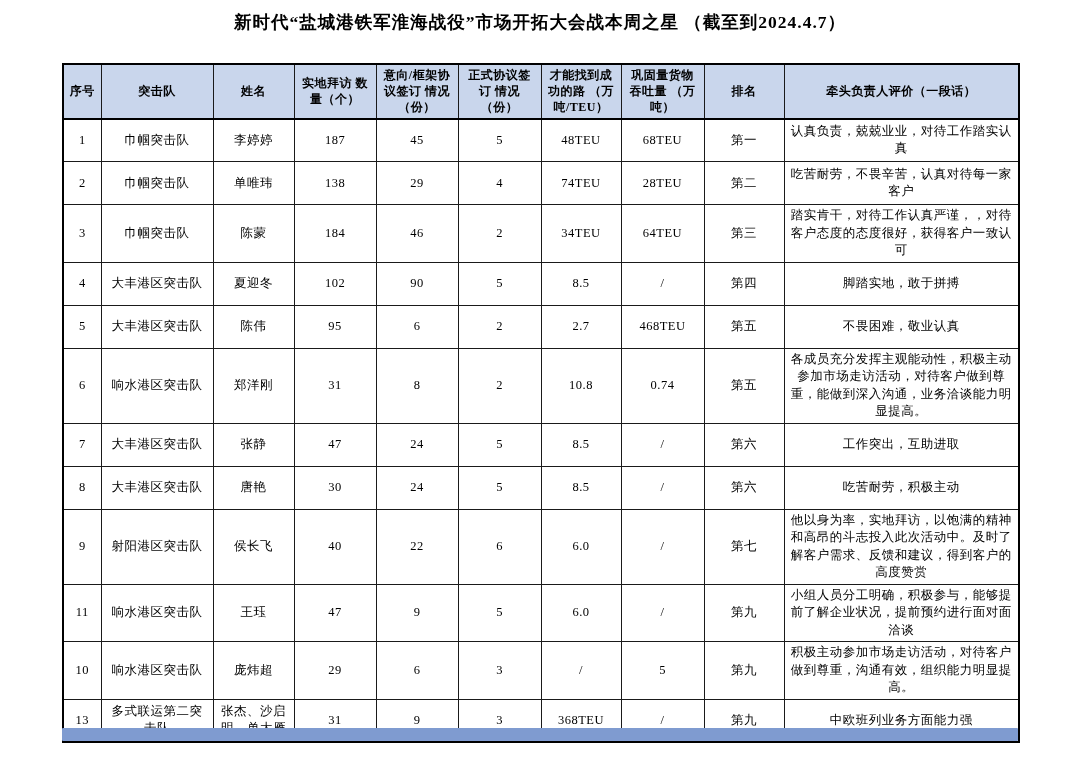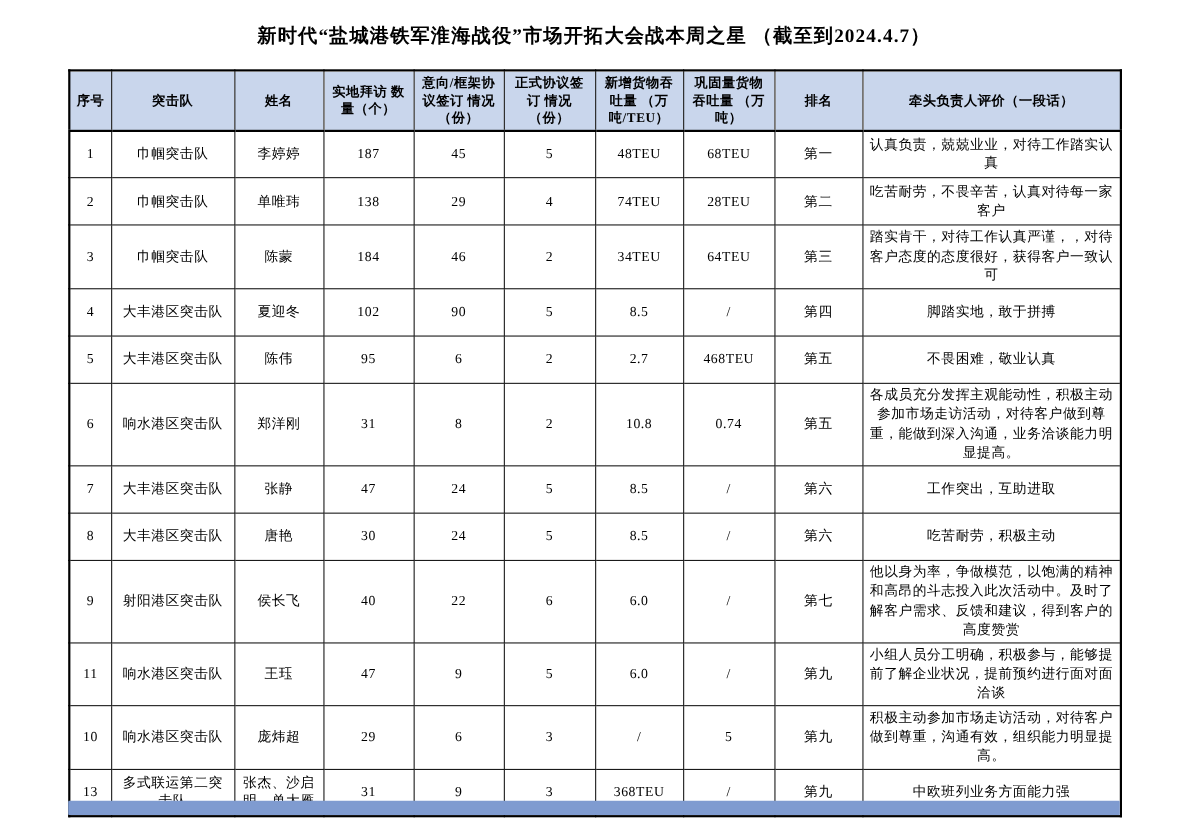--- a/index.html
+++ b/index.html
@@ -13,21 +13,21 @@
     overflow: hidden;
   }
   .page {
     position: relative;
     width: 1080px;
     height: 760px;
     background: #ffffff;
   }
   .title {
     position: absolute;
-    top: 20px;
+    top: 10px;
     left: 0;
     width: 100%;
     text-align: center;
     font-size: 17.5px;
     font-weight: bold;
     letter-spacing: 1px;
   }
   table.report {
     position: absolute;
     left: 62px;
@@ -101,21 +101,21 @@
       <col style="width:235px">
     </colgroup>
     <thead>
       <tr>
         <th>序号</th>
         <th>突击队</th>
         <th>姓名</th>
         <th>实地拜访 数量（个）</th>
         <th>意向/框架协议签订 情况（份）</th>
         <th>正式协议签订 情况（份）</th>
-        <th>新增货物吞吐量 （万吨/TEU）</th>
+        <th>才能找到成功的路 （万吨/TEU）</th>
         <th>巩固量货物吞吐量 （万吨）</th>
         <th>排名</th>
         <th>牵头负责人评价（一段话）</th>
       </tr>
     </thead>
     <tbody>
         <tr>
           <td class="c0">1</td>
           <td class="c1">巾帼突击队</td>
           <td class="c2">李婷婷</td>
@@ -214,21 +214,21 @@
         <tr>
           <td class="c0">9</td>
           <td class="c1">射阳港区突击队</td>
           <td class="c2">侯长飞</td>
           <td class="c3">40</td>
           <td class="c4">22</td>
           <td class="c5">6</td>
           <td class="c6">6.0</td>
           <td class="c7">/</td>
           <td class="c8">第七</td>
-          <td class="c9">他以身为率，争做模范，以饱满的精神和高昂的斗志投入此次活动中。及时了解客户需求、反馈和建议，得到客户的高度赞赏</td>
+          <td class="c9">他以身为率，实地拜访，以饱满的精神和高昂的斗志投入此次活动中。及时了解客户需求、反馈和建议，得到客户的高度赞赏</td>
         </tr>
         <tr>
           <td class="c0">11</td>
           <td class="c1">响水港区突击队</td>
           <td class="c2">王珏</td>
           <td class="c3">47</td>
           <td class="c4">9</td>
           <td class="c5">5</td>
           <td class="c6">6.0</td>
           <td class="c7">/</td>

